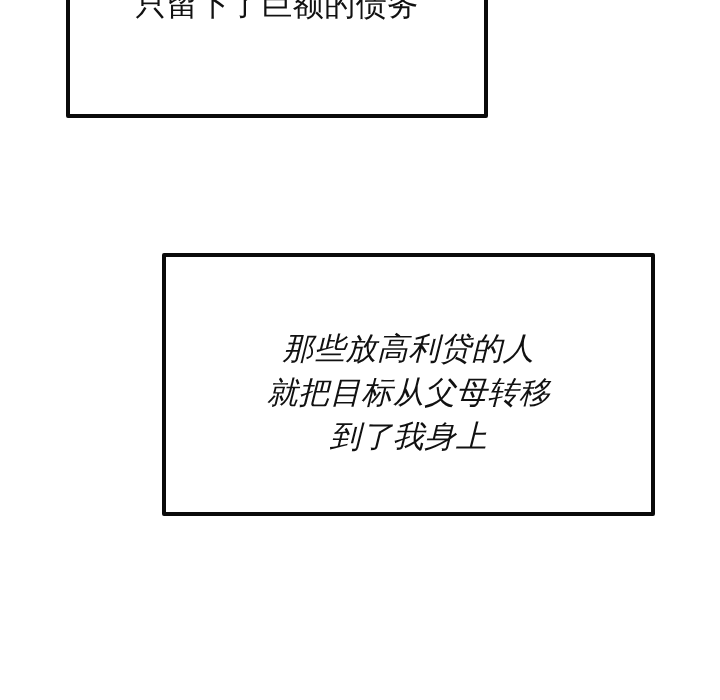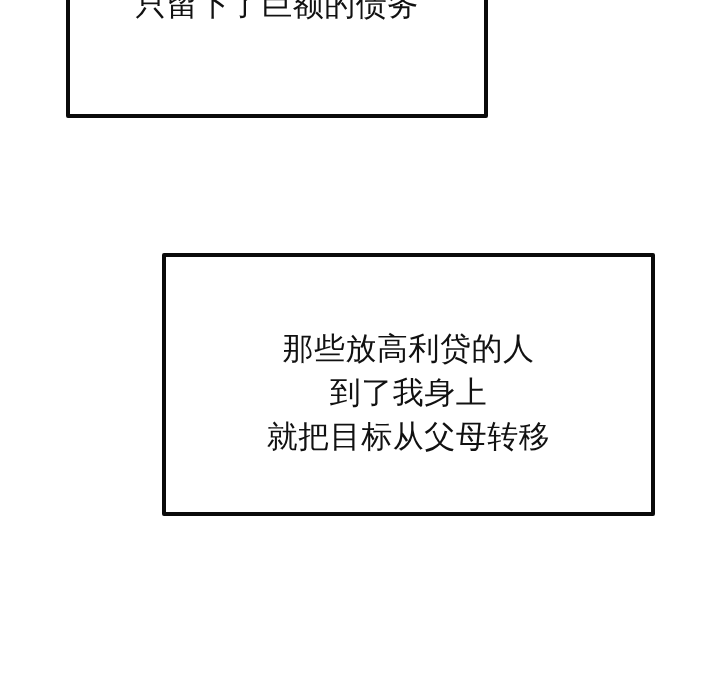--- a/index.html
+++ b/index.html
@@ -5,37 +5,37 @@
     html, body { margin: 0; padding: 0; }
     body {
       width: 720px; height: 700px; background: #ffffff; position: relative; overflow: hidden;
       font-family: "DejaVu Sans", sans-serif; color: #111111;
     }
     .caption-box {
       position: absolute; box-sizing: border-box; background: #ffffff;
       border: 4px solid #0a0a0a; border-radius: 2px;
     }
     #box1 { left: 66px; top: -20px; width: 422px; height: 138px; }
-    #box2 { left: 162px; top: 253px; width: 493px; height: 263px; }
+    #box2 { left: 162px; top: 253px; width: 493px; height: 263px; font-style: italic; }
     .caption-text {
       position: absolute; left: 0; right: 0; text-align: center;
       font-size: 31px; line-height: 44px; letter-spacing: 0.5px; white-space: nowrap;
     }
     #box1 .caption-text { top: -2px; }
     #box2 .caption-text { top: 69px; }
     .line { display: block; }
   </style>
 </head>
 <body>
 
 <div class="caption-box" id="box1">
   <div class="caption-text">
     <span class="line">只留下了巨额的债务</span>
   </div>
 </div>
 
 <div class="caption-box" id="box2">
   <div class="caption-text">
     <span class="line">那些放高利贷的人</span>
+    <span class="line">就把目标从父母转移</span>
     <span class="line">到了我身上</span>
-    <span class="line">就把目标从父母转移</span>
   </div>
 </div>
 
 </body></html>

